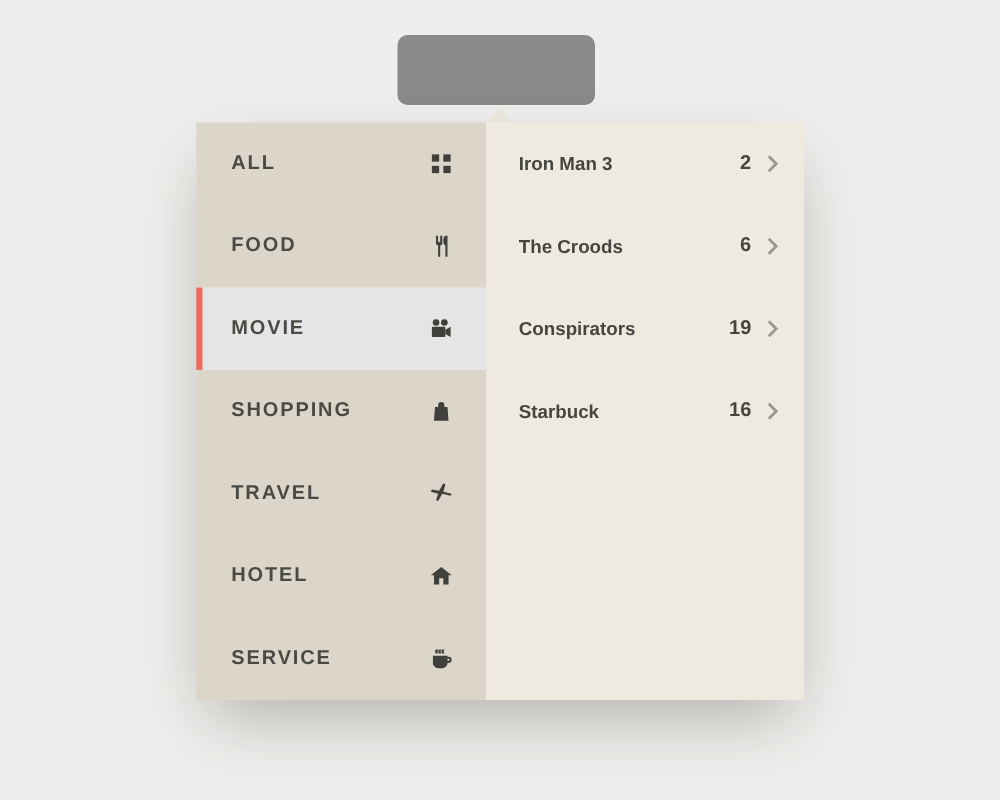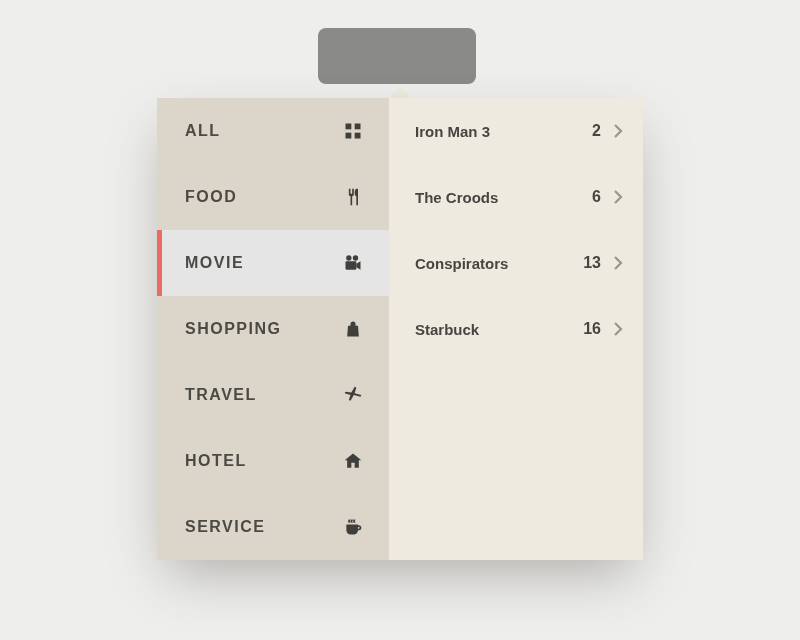--- a/index.html
+++ b/index.html
@@ -163,21 +163,21 @@
         <span class="count">6</span>
         <span>
             <svg class="chev" viewBox="0 0 10 14">
               <path d="M2 1l6 6-6 6"></path>
             </svg>
           </span>
       </div>
 
       <div class="row">
         <span class="title">Conspirators</span>
-        <span class="count">13</span>
+        <span class="count">19</span>
         <span>
             <svg class="chev" viewBox="0 0 10 14">
               <path d="M2 1l6 6-6 6"></path>
             </svg>
           </span>
       </div>
 
 
       <div class="row">
         <span class="title">Starbuck</span>

